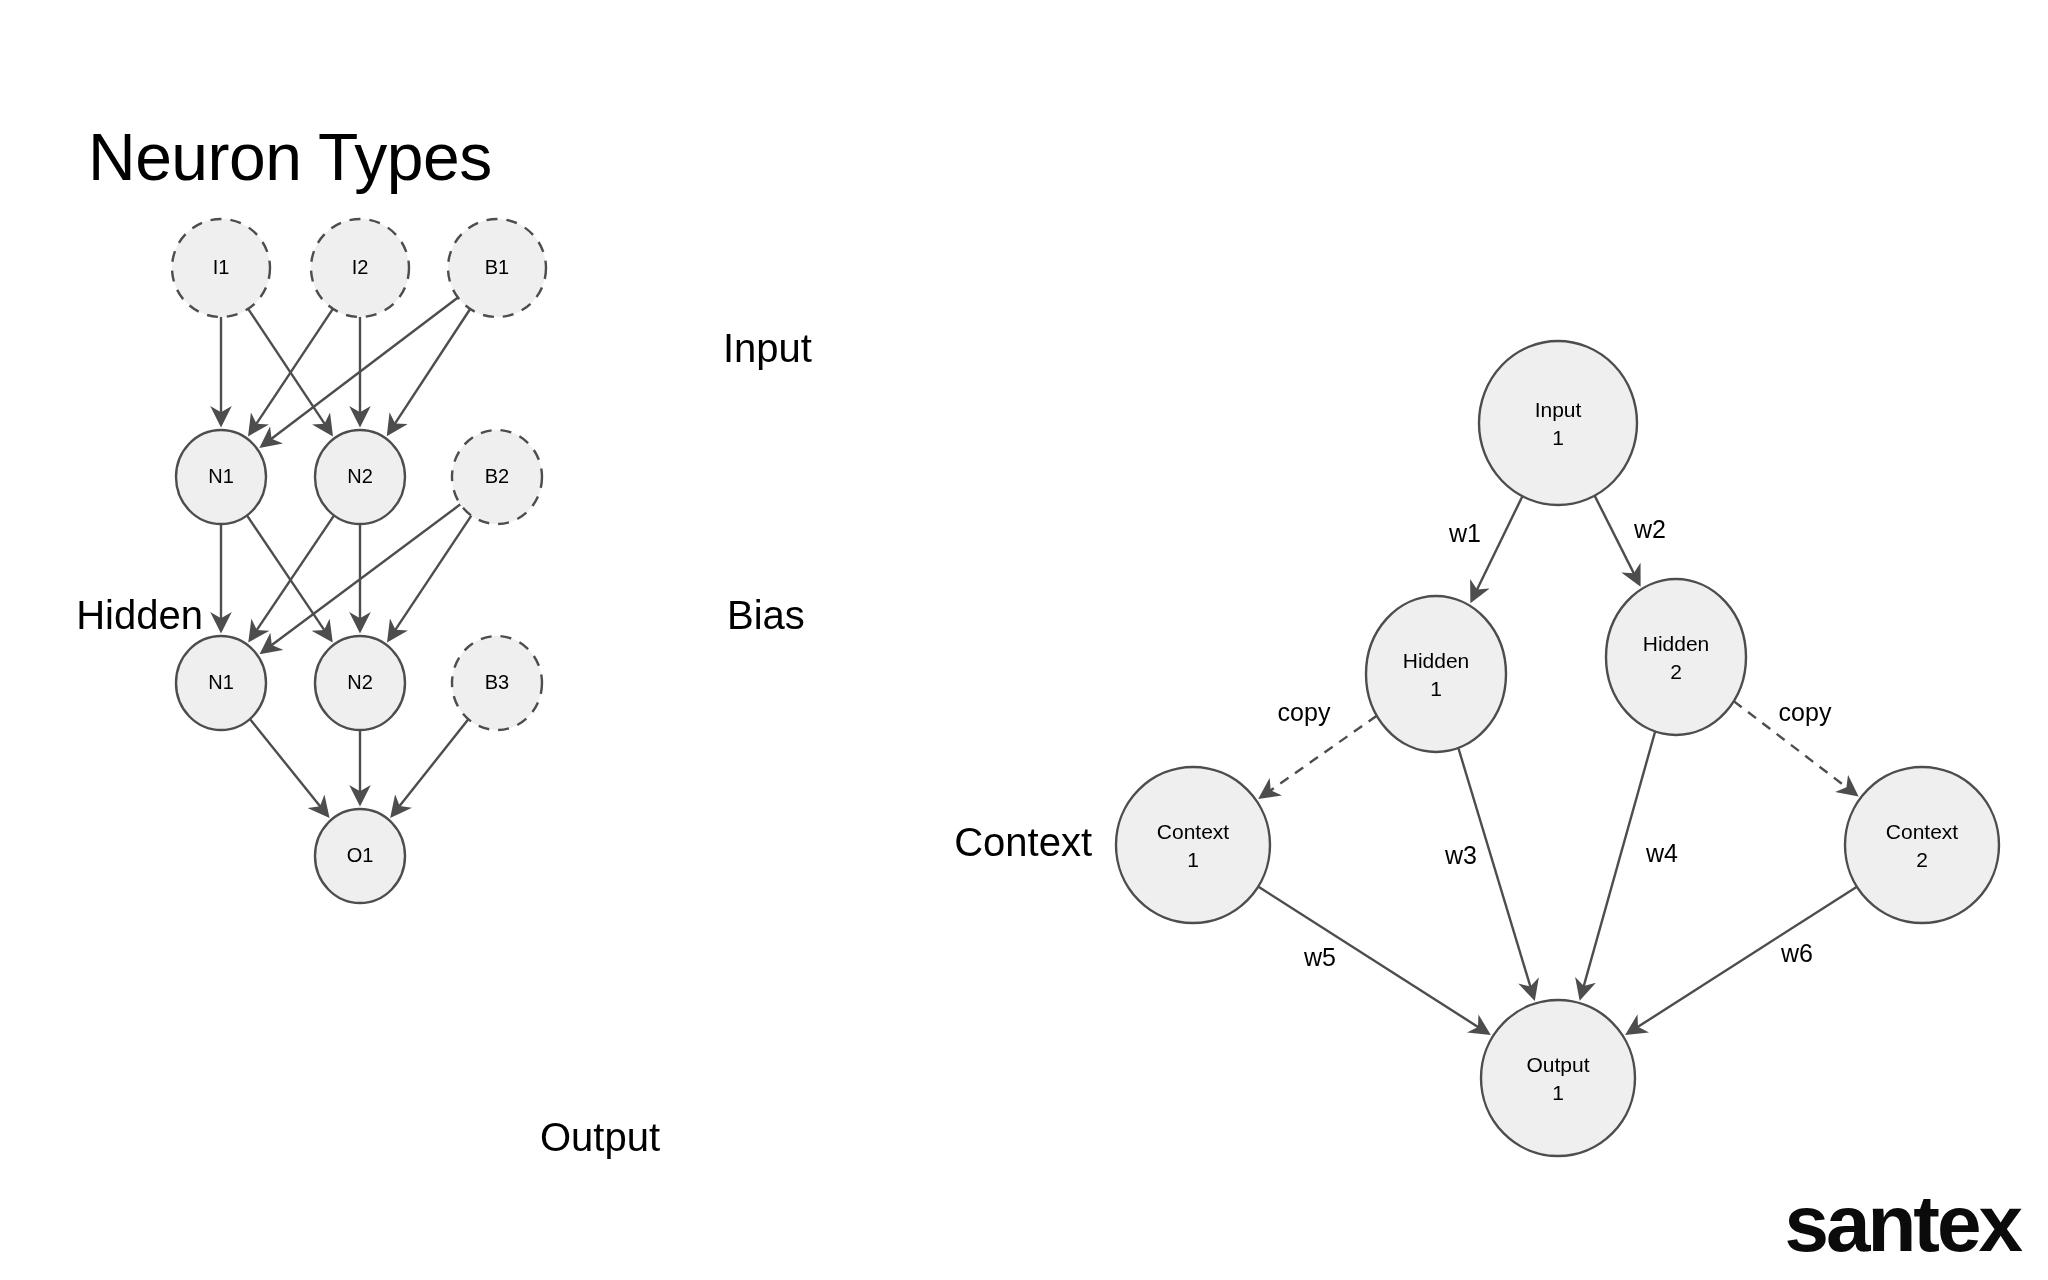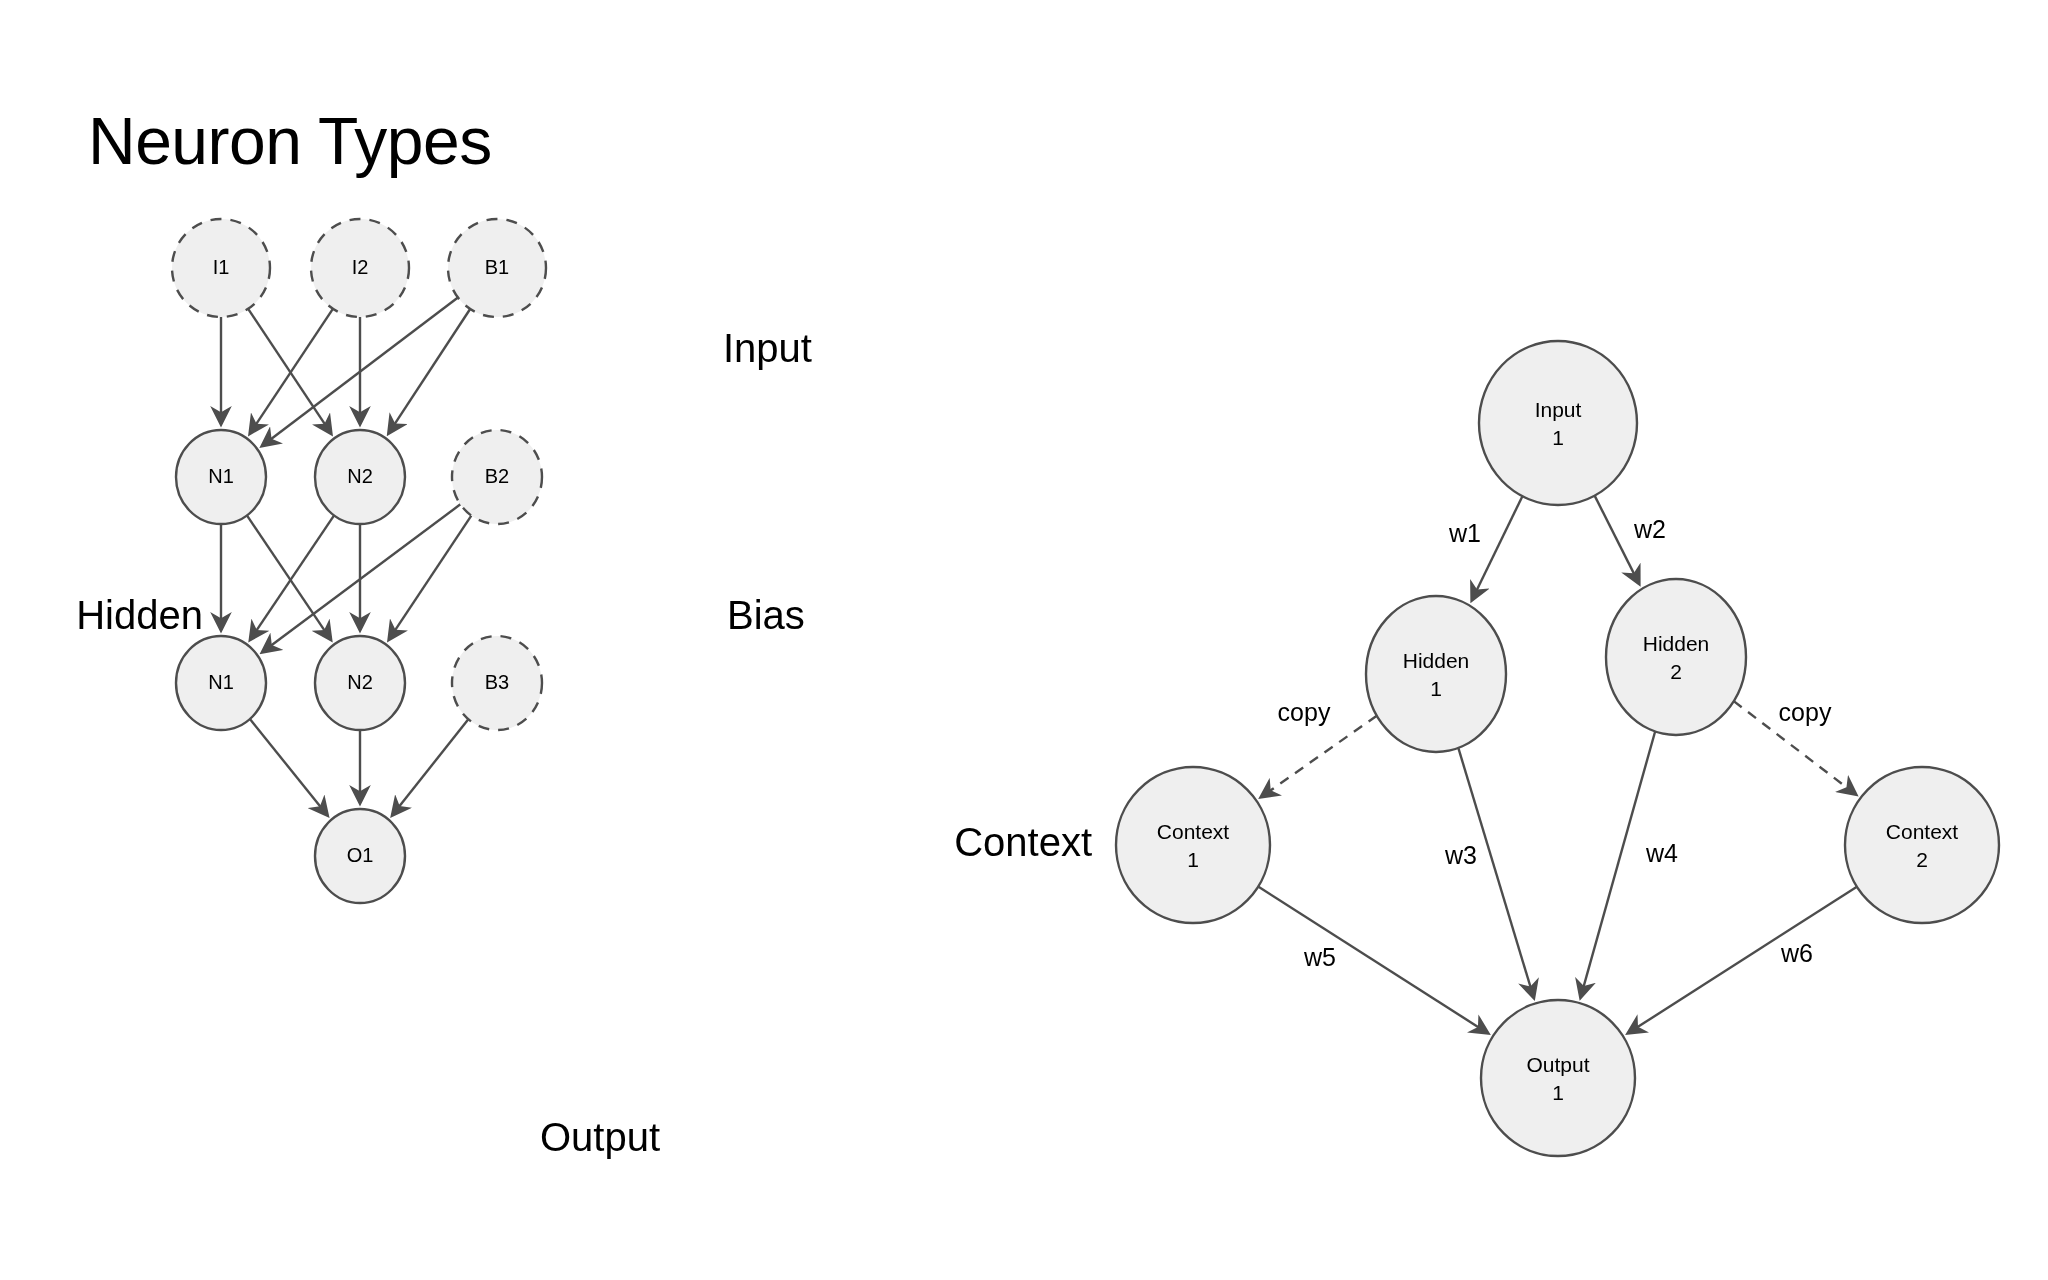--- a/index.html
+++ b/index.html
@@ -16,21 +16,21 @@
     color: #000000;
   }
   #slide {
     position: absolute;
     inset: 0;
     background: #ffffff;
   }
   #slide-title {
     position: absolute;
     left: 88px;
-    top: 108px;
+    top: 124px;
     font-size: 66px;
     line-height: 1;
     font-weight: 400;
     color: #000000;
     letter-spacing: -0.5px;
     white-space: nowrap;
   }
   svg.diagram {
     position: absolute;
     top: 0;
@@ -218,14 +218,15 @@
         <text x="1805" y="714" class="edge-label">copy</text>
       </g>
 
     <text class="group-label anchor-start" x="723" y="351">Input</text>
     <text class="group-label anchor-end" x="203" y="618">Hidden</text>
     <text class="group-label anchor-start" x="727" y="618">Bias</text>
     <text class="group-label anchor-start" x="540" y="1140">Output</text>
     <text class="group-label anchor-end" x="1092" y="845">Context</text>
   </svg>
 
+  <div id="logo">santex</div>
 
 </div>
 
 </body></html>

